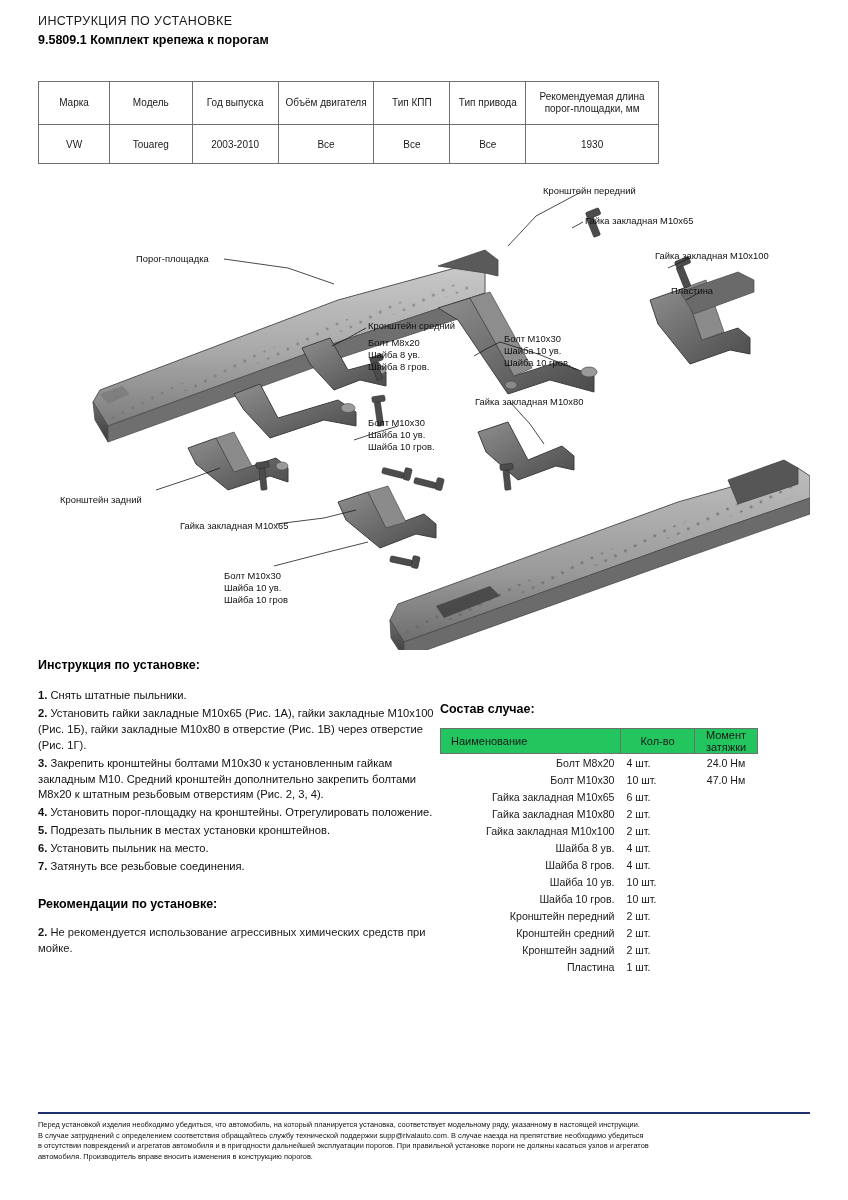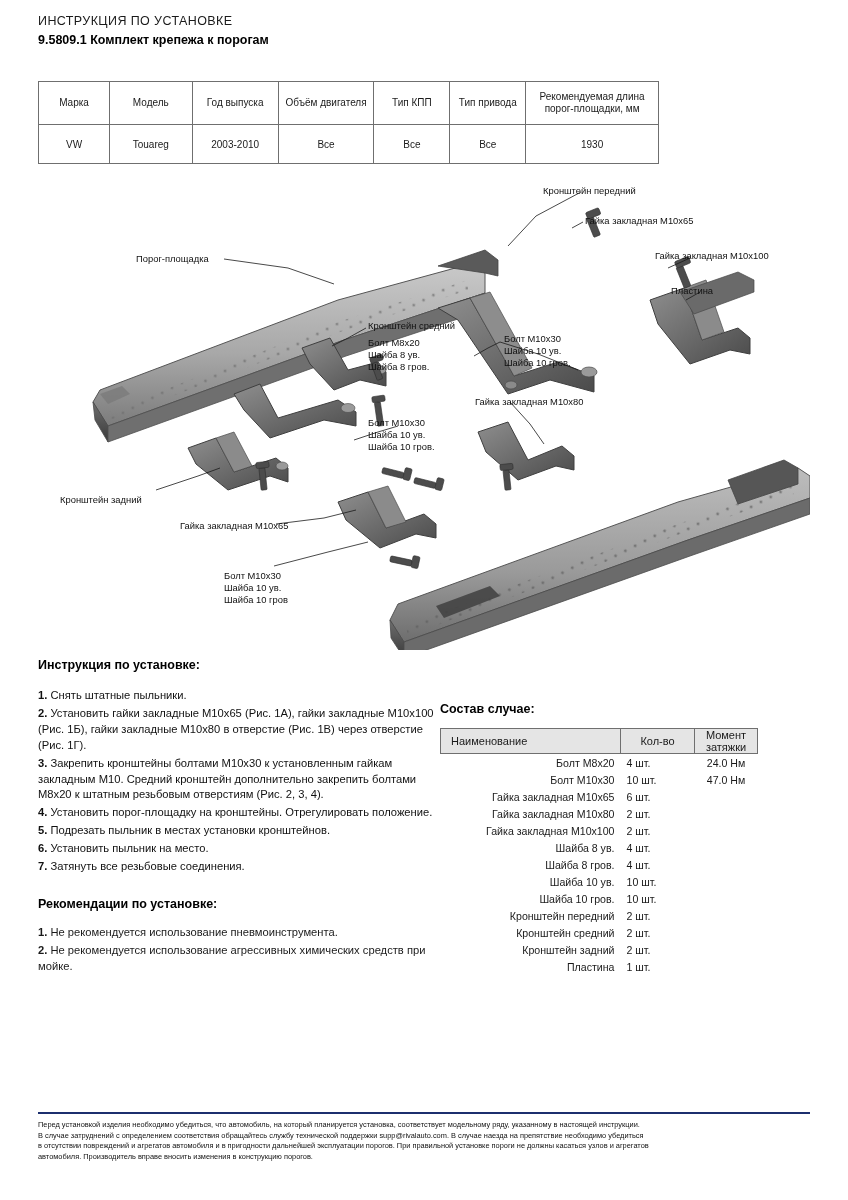--- a/index.html
+++ b/index.html
@@ -130,21 +130,21 @@
     top: 44px;
     width: 330px;
   }
   .parts-table {
     margin-top: 12px;
     border-collapse: collapse;
     width: 318px;
     font-size: 10.6px;
   }
   .parts-table th {
-    background: #e5e5e5;
+    background: #22c55e;
     border: 1px solid #6f6f6f;
     font-weight: normal;
     height: 22px;
     font-size: 11px;
     padding: 0 6px;
   }
   .parts-table td {
     border: none;
     height: 17px;
     padding: 0 6px;
@@ -367,21 +367,20 @@
         <p><b>2.</b> <span>Установить гайки закладные М10х65 (Рис. 1А), гайки закладные М10х100 (Рис. 1Б), гайки закладные М10х80 в отверстие (Рис. 1В) через отверстие (Рис. 1Г).</span></p>
         <p><b>3.</b> <span>Закрепить кронштейны болтами М10х30 к установленным гайкам закладным М10. Средний кронштейн дополнительно закрепить болтами М8х20 к штатным резьбовым отверстиям (Рис. 2, 3, 4).</span></p>
         <p><b>4.</b> <span>Установить порог-площадку на кронштейны. Отрегулировать положение.</span></p>
         <p><b>5.</b> <span>Подрезать пыльник в местах установки кронштейнов.</span></p>
         <p><b>6.</b> <span>Установить пыльник на место.</span></p>
         <p><b>7.</b> <span>Затянуть все резьбовые соединения.</span></p>
       </div>
 
       <div class="sec-title rec-title">Рекомендации по установке:</div>
       <div class="recs">
-        <p><b>1.</b> <span>Не рекомендуется использование пневмоинструмента.</span></p>
         <p><b>2.</b> <span>Не рекомендуется использование агрессивных химических средств при мойке.</span></p>
       </div>
     </div>
 
     <div class="col-right">
       <div class="sec-title">Состав случае:</div>
       <table class="parts-table">
         <thead>
           <tr>
             <th class="name">Наименование</th>

